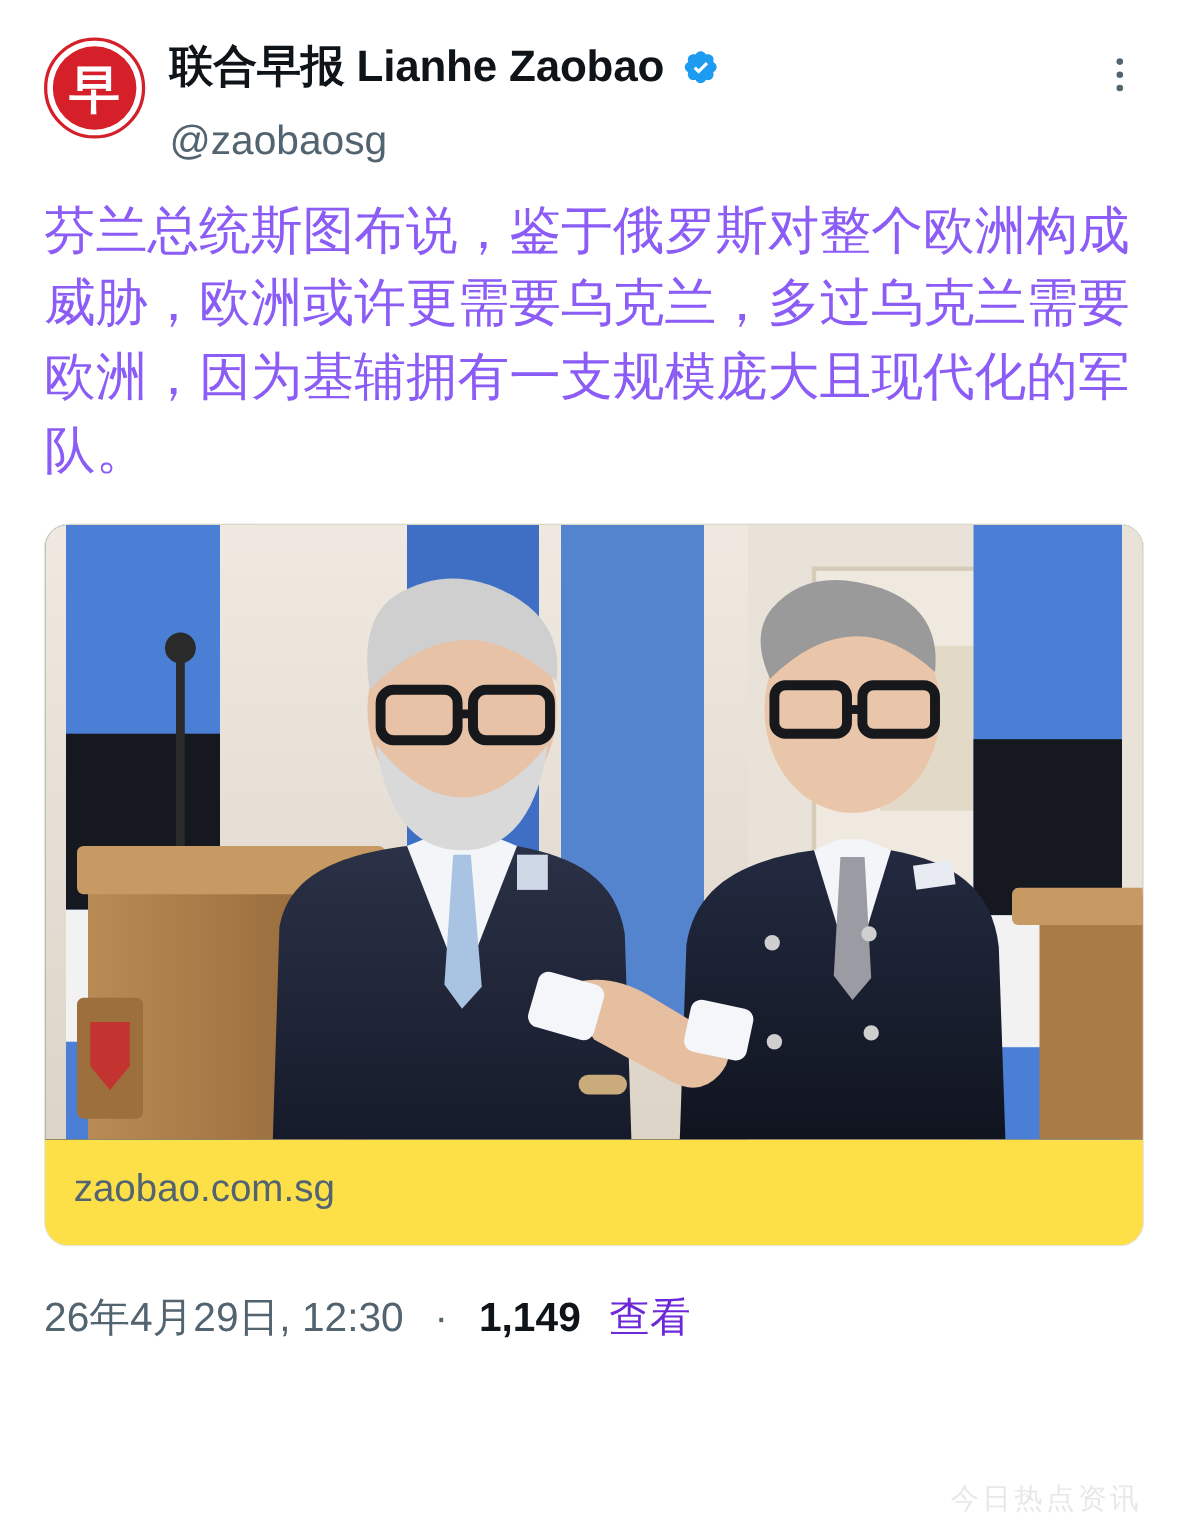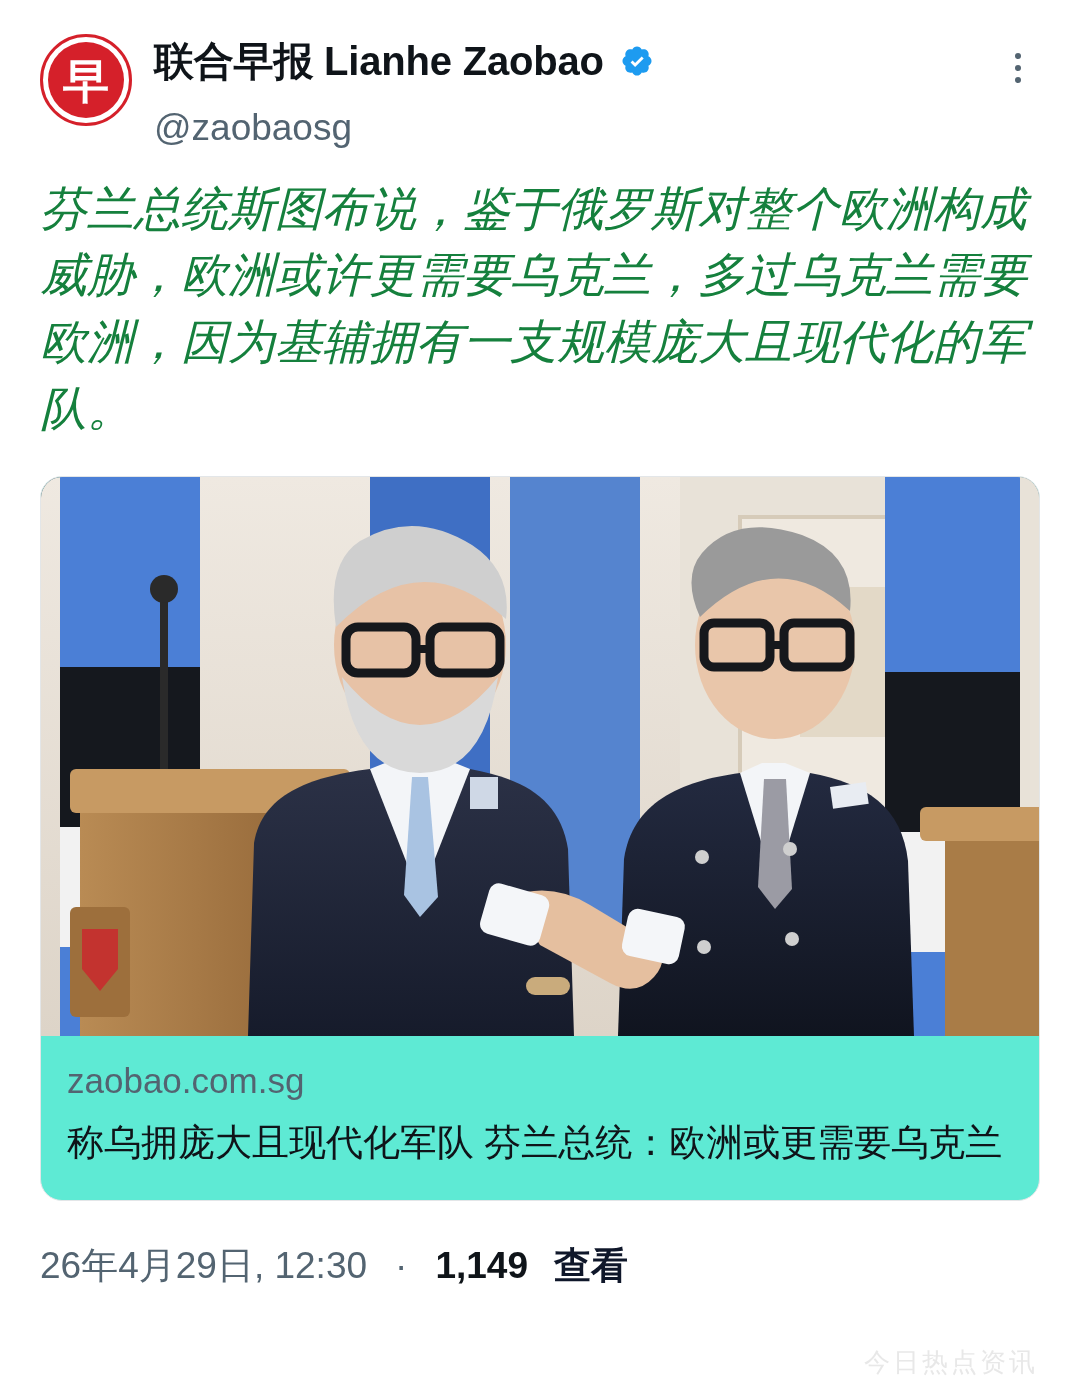--- a/index.html
+++ b/index.html
@@ -111,34 +111,33 @@
     height: 6px;
     border-radius: 50%;
     background: #536471;
   }
 
   
   .tweet-text {
     margin-top: 26px;
     font-size: 47px;
     line-height: 1.42;
-    color: #15803d;
+    color: #8b5cf6;
     letter-spacing: 0px;
     font-family: "Liberation Sans", "DejaVu Sans", sans-serif;
     word-break: break-word;
-    font-style: italic;
   }
 
   
   .card {
     margin-top: 34px;
     border: 1px solid #e3e6e8;
     border-radius: 22px;
     overflow: hidden;
-    background: #5eead4;
+    background: #fde047;
   }
   .card-media {
     width: 100%;
     height: 559px;
     display: block;
     position: relative;
     background: #2b3a55;
     overflow: hidden;
   }
   .card-media svg {
@@ -172,21 +171,21 @@
     flex-wrap: wrap;
     gap: 16px;
   }
   .meta .timestamp { color: #536471; }
   .meta .dot { margin: 0 12px; color: #536471; }
   .meta .count {
     color: #0f1419;
     font-weight: 700;
     margin-right: 10px;
   }
-  .meta .views-label { color: #0f172a; font-weight: bold; }
+  .meta .views-label { color: #6d28d9; }
 
   .watermark {
     position: absolute;
     right: 42px;
     bottom: 14px;
     font-size: 26px;
     color: #e8e8e8;
     letter-spacing: 3px;
     font-family: "Liberation Sans", "DejaVu Sans", sans-serif;
     user-select: none;
@@ -303,21 +302,20 @@
         <g>
           <path d="M470 420 q40 -16 80 8 l60 36 q22 16 4 36 q-18 20 -44 6 l-70 -38 Z" fill="#e5bf9f"></path>
           <rect x="452" y="404" width="62" height="52" rx="10" fill="#f4f6f9" transform="rotate(16 452 404)"></rect>
           <rect x="590" y="430" width="58" height="48" rx="10" fill="#f4f6f9" transform="rotate(12 590 430)"></rect>
           <rect x="486" y="500" width="44" height="18" rx="9" fill="#c9ab7c"></rect>
         </g>
       </svg>
     </div>
     <div class="card-body">
       <div class="card-domain">zaobao.com.sg</div>
-      <div class="card-title">称乌拥庞大且现代化军队 芬兰总统：欧洲或更需要乌克兰</div>
     </div>
   </div>
 
   <div class="meta">
     <span class="timestamp">26年4月29日, 12:30</span>
     <span class="dot">·</span>
     <span class="count">1,149</span>
     <span class="views-label">查看</span>
   </div>
 

